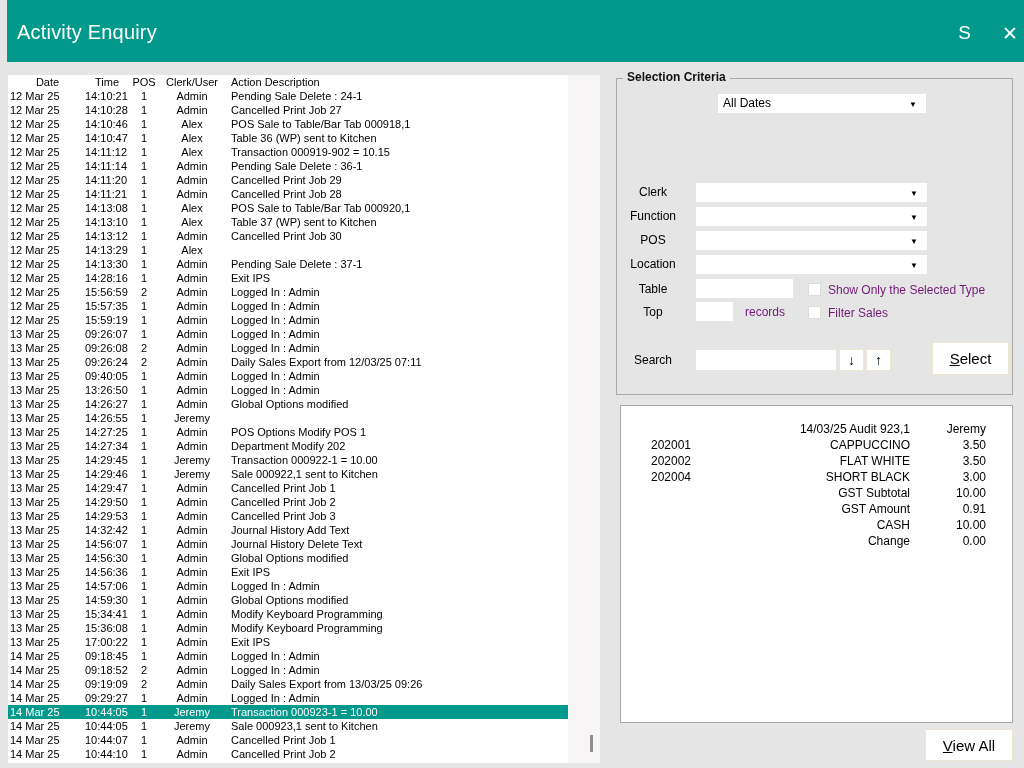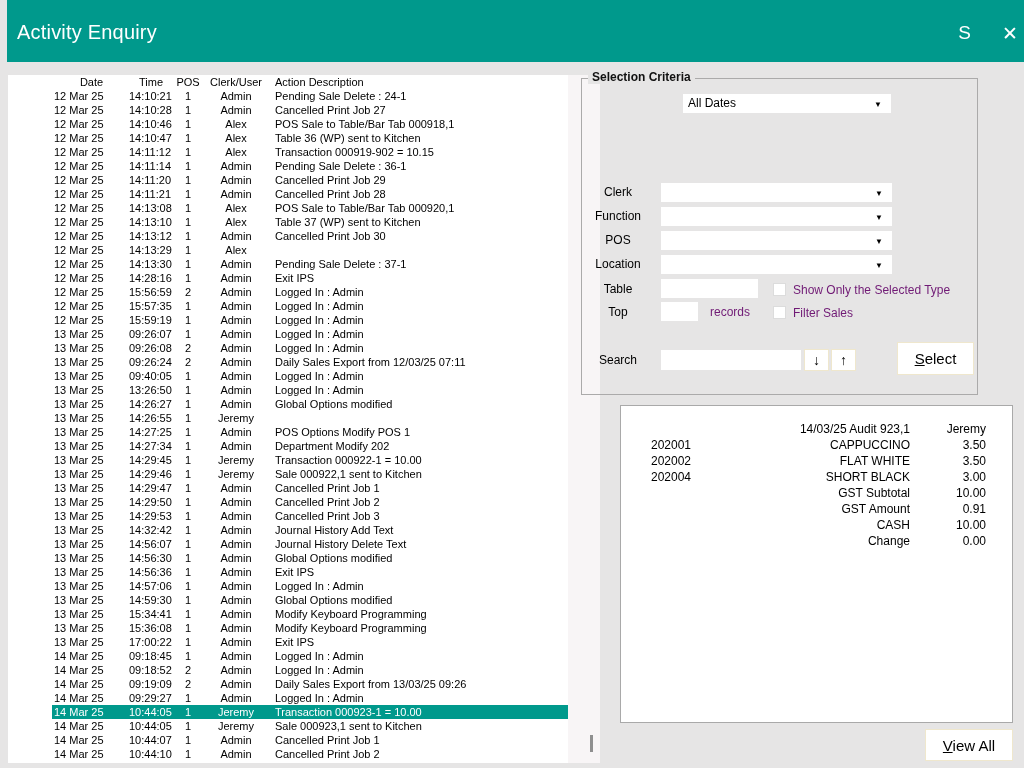--- a/index.html
+++ b/index.html
@@ -10,35 +10,35 @@
 
   
   .titlebar { position:absolute; left:7px; top:0; width:1024px; height:62px; background:#00998c; }
   .titlebar .title { position:absolute; left:10px; top:21px; color:#fff; font-size:20px; letter-spacing:.2px; }
   .titlebar .tb-btn { position:absolute; top:22px; color:#fff; font-size:19px; cursor:default; }
   .tb-shade { right:60px; }
   .tb-close { right:13px; }
 
   
   .list { position:absolute; left:8px; top:75px; width:560px; height:688px; background:#fff; font-size:11px; color:#000; }
-  .lrow { display:grid; grid-template-columns:75px 44px 30px 66px 1fr; height:14px; line-height:14px; padding-left:2px; white-space:nowrap;margin-left:44px; }
+  .lrow { display:grid; grid-template-columns:75px 44px 30px 66px 1fr; height:14px; line-height:14px; padding-left:2px; white-space:nowrap; }
   .lrow .c0 { text-align:left; }
   .lrow .c1 { text-align:left; }
   .lrow .c2 { text-align:center; }
   .lrow .c3 { text-align:center; }
   .lrow .c4 { text-align:left; padding-left:6px; overflow:hidden; }
   .lhead .c0, .lhead .c1 { text-align:center; }
   .lhead { height:14px; }
   .lrow.selected { background:#00998c; color:#fff; }
 
   .scrolltrack { position:absolute; left:568px; top:75px; width:32px; height:688px; background:#f8f5f6; }
   .scrollthumb { position:absolute; left:22px; top:660px; width:3px; height:17px; background:#8f8f8f; }
 
   
-  .groupbox { position:absolute; left:581px; top:78px; width:397px; height:317px; border:1px solid #abaaaa; }
+  .groupbox { position:absolute; left:616px; top:78px; width:397px; height:317px; border:1px solid #abaaaa; }
   .groupbox-label { position:absolute; left:6px; top:-9px; background:#e6e5e5; padding:0 4px; font-size:12px; font-weight:bold; color:#111; }
 
   .combo { position:absolute; background:#fff; height:19px; }
   .combo .caret { position:absolute; right:9px; top:50%; transform:translateY(-50%); font-size:8px; color:#000; }
   .combo .combo-value { display:block; font-size:12px; line-height:19px; padding-left:5px; color:#000; }
 
   .flabel { position:absolute; width:72px; left:0; text-align:center; font-size:12px; color:#000; line-height:15px; }
   .tinput { position:absolute; background:#fff; border:none; font-family:"Liberation Sans",sans-serif; font-size:12px; padding:0 4px; outline:none; }
   .cb { position:absolute; width:13px; height:13px; background:#fff; border:1px solid #dcdcdc; }
   .cblabel { position:absolute; font-size:12px; color:#701a75; line-height:14px; }

